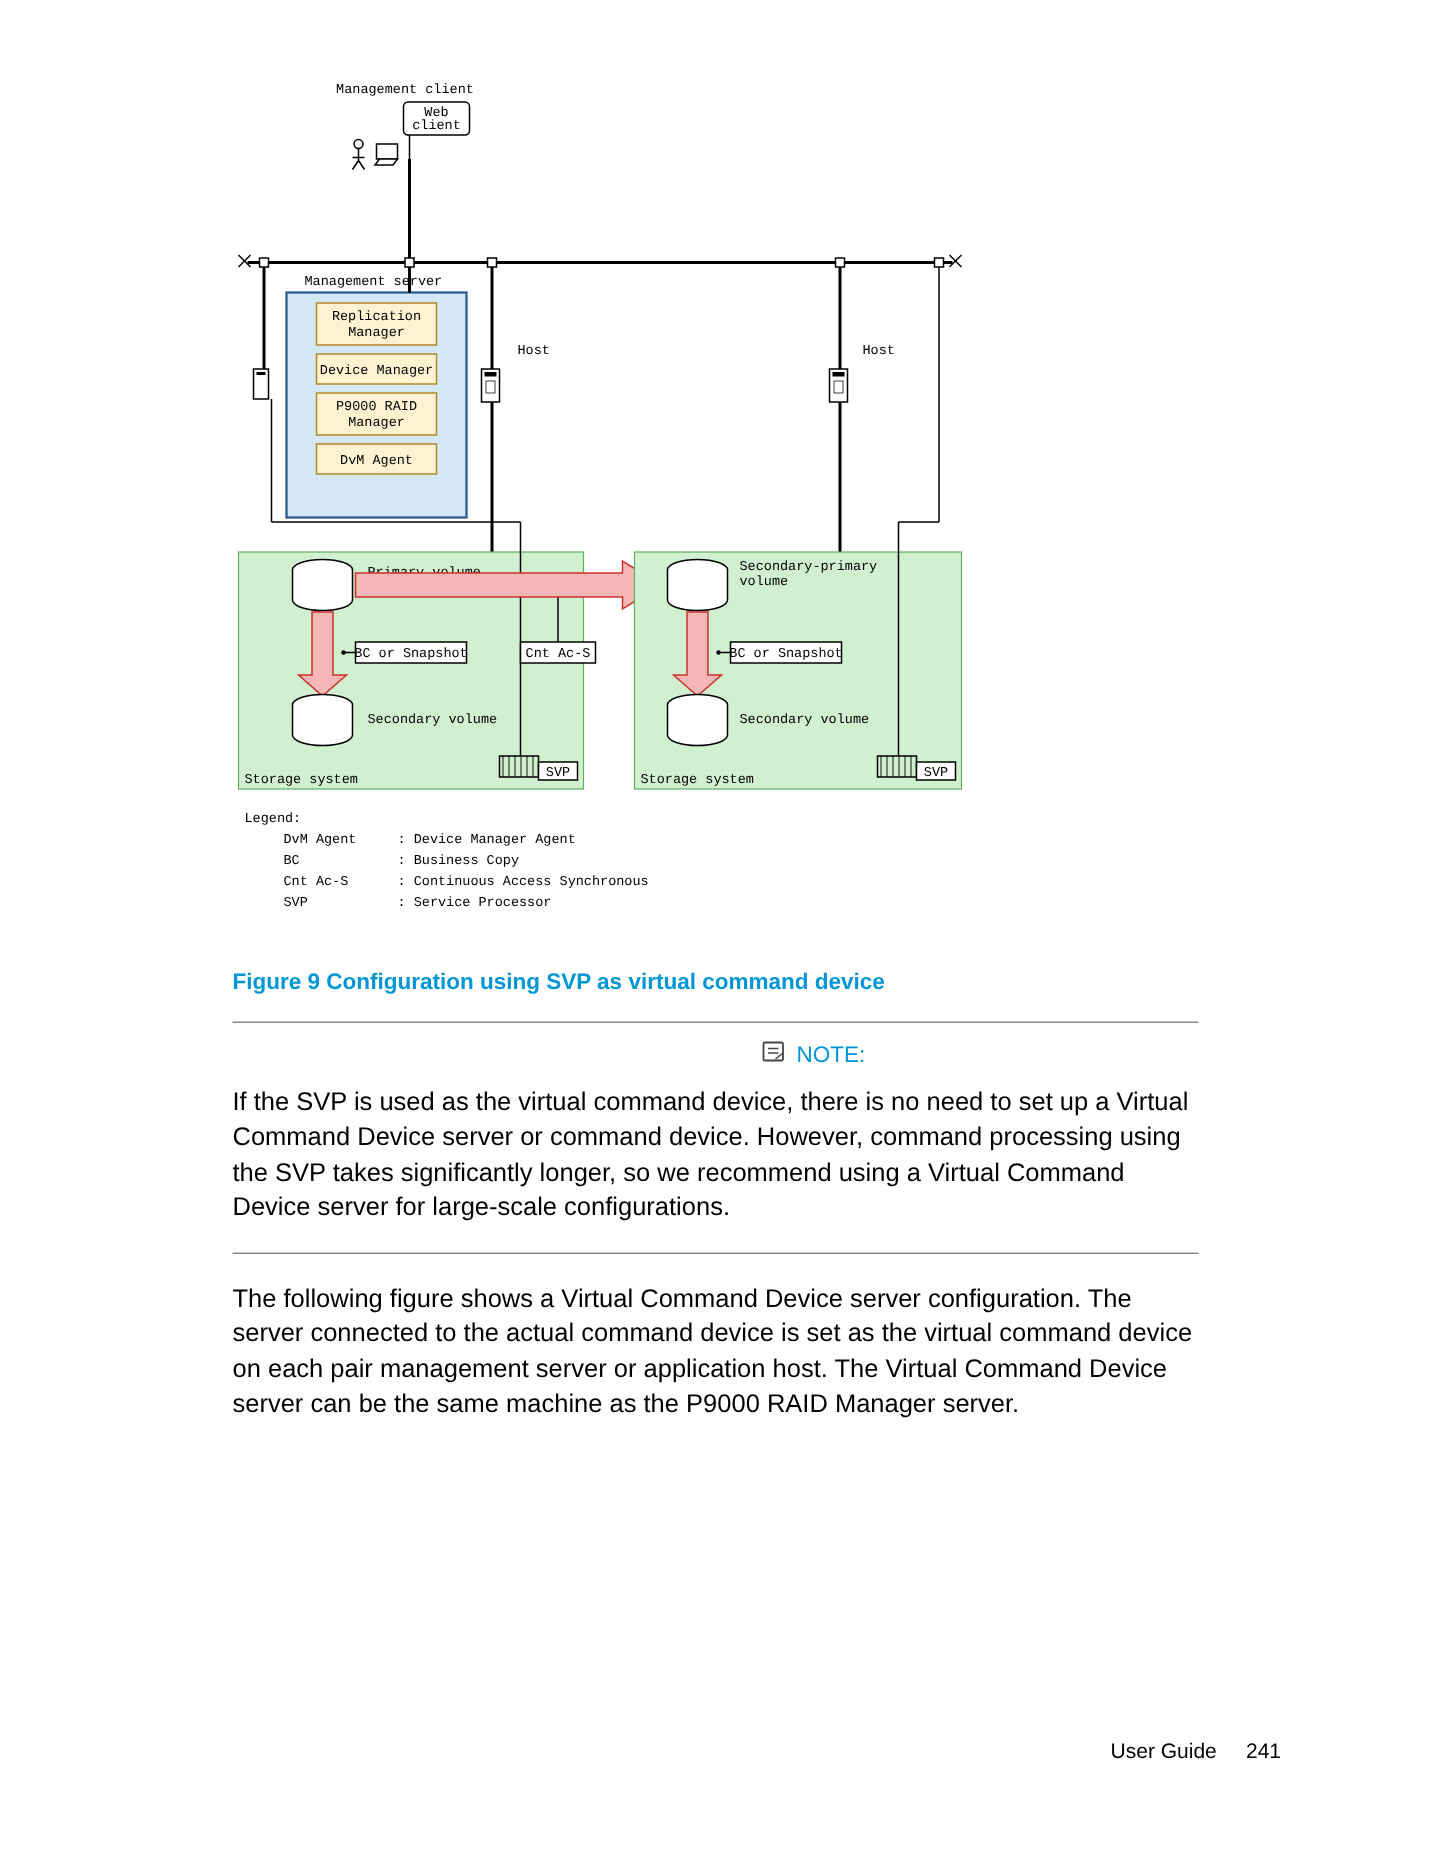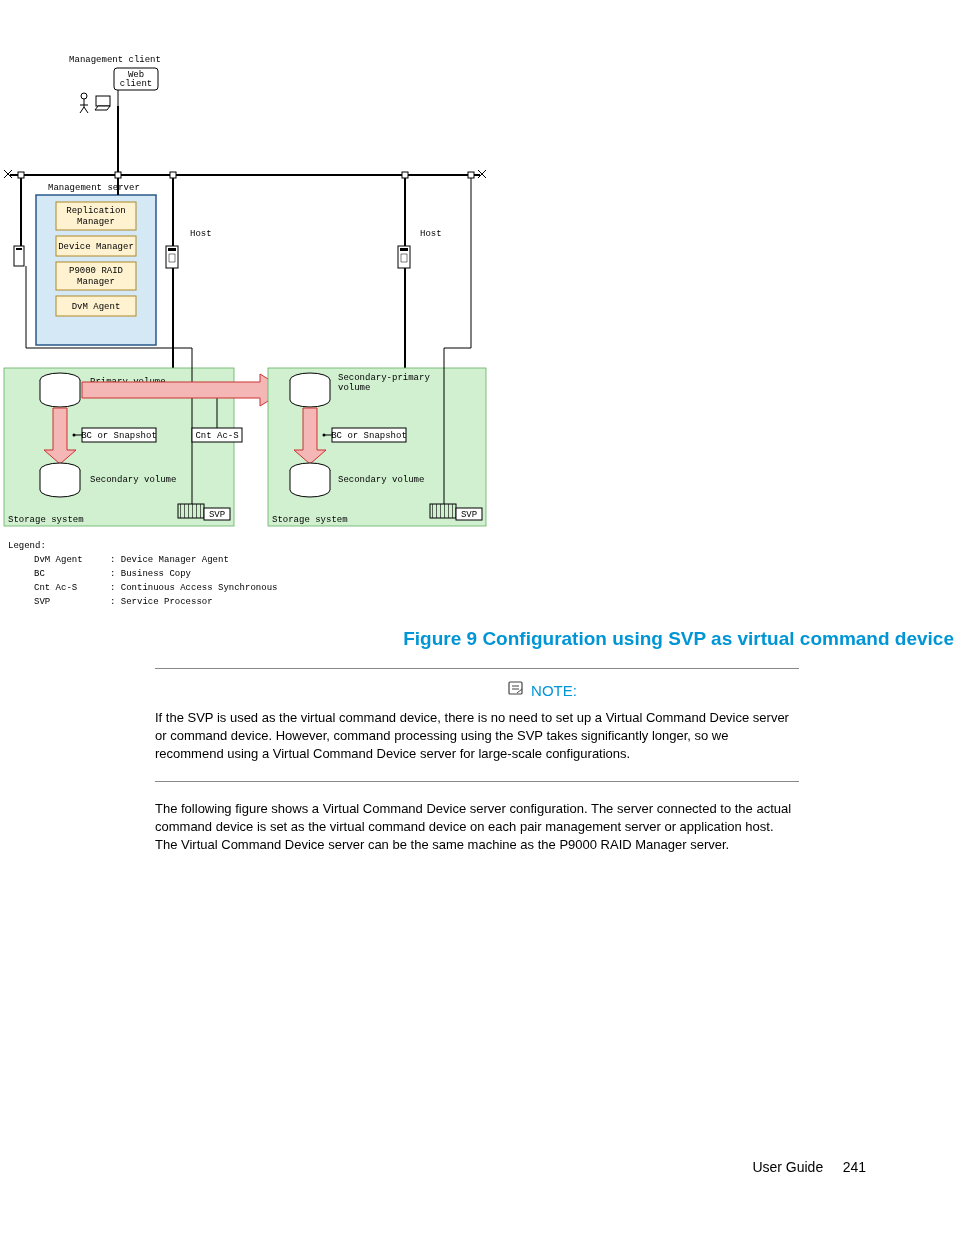--- a/index.html
+++ b/index.html
@@ -6,20 +6,21 @@
   body {
     width: 954px;
     height: 1235px;
     background: #fff;
     font-family: Arial, Helvetica, sans-serif;
     color: #000;
     position: relative;
     padding: 50px 0 0 0;
   }
   .diagram {
+    margin-left: 155px;
     width: 490px;
     position: relative;
   }
   .diagram svg { display: block; }
   .dlabel {
     font-family: "Courier New", monospace;
     font-size: 9px;
     fill: #000;
   }
   .dbox {
@@ -30,50 +31,49 @@
   .mgmtbox { fill: #d4e8f5; stroke: #2a5a8a; stroke-width: 1.5; }
   .mgmtitem { fill: #fff2d0; stroke: #b08828; stroke-width: 1; }
   .storagebox { fill: #d0f0d0; stroke: #60b060; stroke-width: 0.8; }
   .cylinder-top { fill: #fff; stroke: #000; stroke-width: 1; }
   .cylinder-body { fill: #fff; stroke: #000; stroke-width: 1; }
   .redarrow { fill: #f5b6b6; stroke: #cc3030; stroke-width: 1; }
   .hostbox { fill: #fff; stroke: #000; stroke-width: 1; }
   .caption {
     color: #0096d6;
     font-weight: bold;
-    font-size: 19px;
-    margin: 8px 0 0 155px;
-    text-align: right;
+    font-size: 15px;
+    margin: 26px 0 0 155px;
   }
   hr.rule {
     border: none;
     border-top: 1px solid #888;
     margin: 18px 0 10px 155px;
     width: 644px;
   }
   .note-row {
     display: flex;
     align-items: center;
     margin-left: 130px;
     gap: 6px;
     justify-content: center;
   }
   .note-icon { font-size: 16px; color: #333; }
   .note-label { color: #0096d6; font-size: 15px; }
   .para {
     margin: 8px 0 0 155px;
     width: 644px;
-    font-size: 13px;
+    font-size: 17px;
     line-height: 1.38;
     color: #000;
   }
   .footer {
     position: absolute;
     bottom: 60px;
-    right: 88px;
+    right: 100px;
     font-size: 14px;
     color: #000;
   }
   .svp-hatch { fill: url(#hatch); stroke:#000; stroke-width:1; }
 </style>
 </head>
 <body>
 
 <div class="diagram">
 <svg width="490" height="570">

